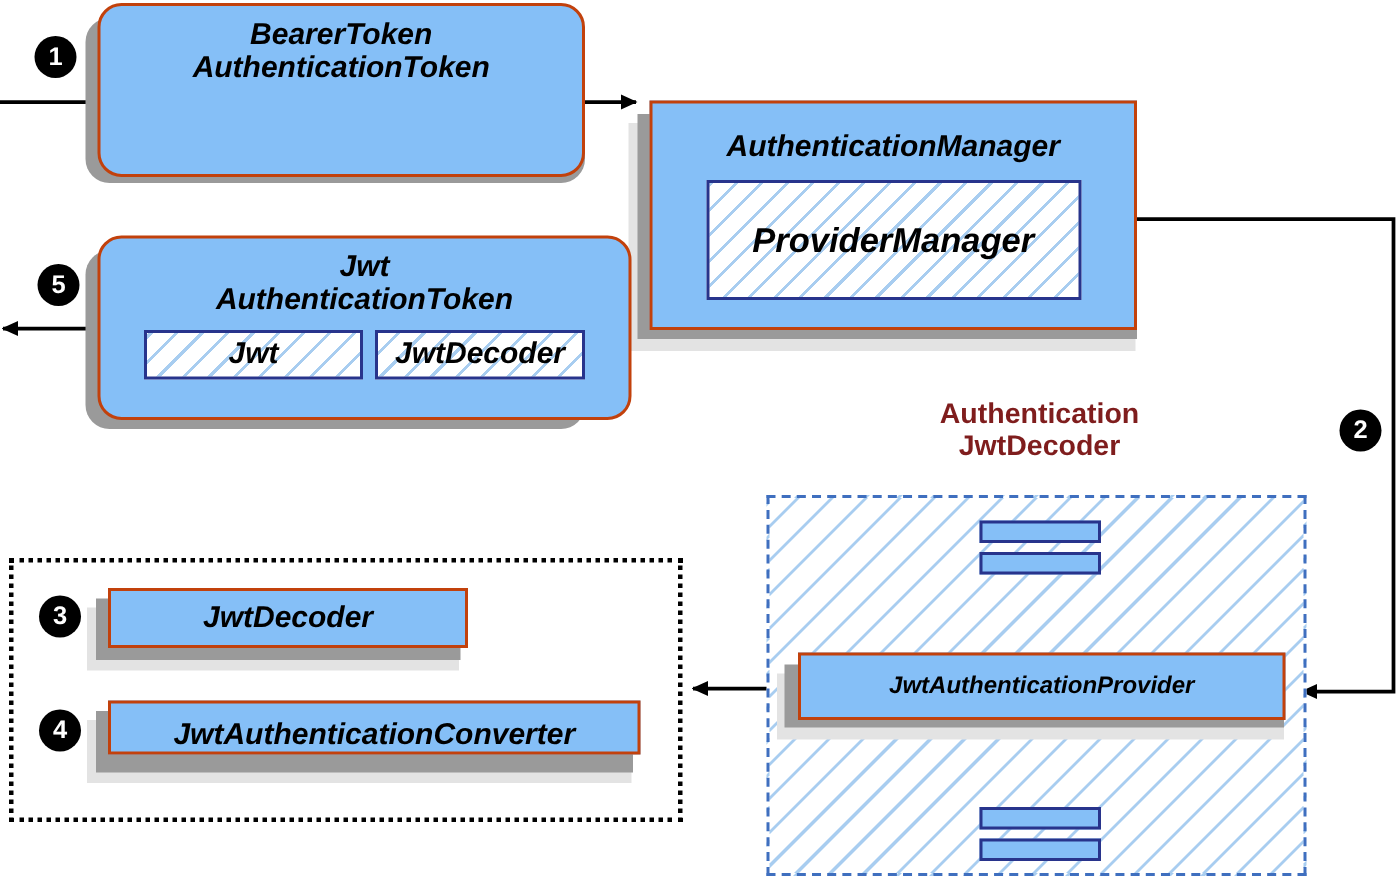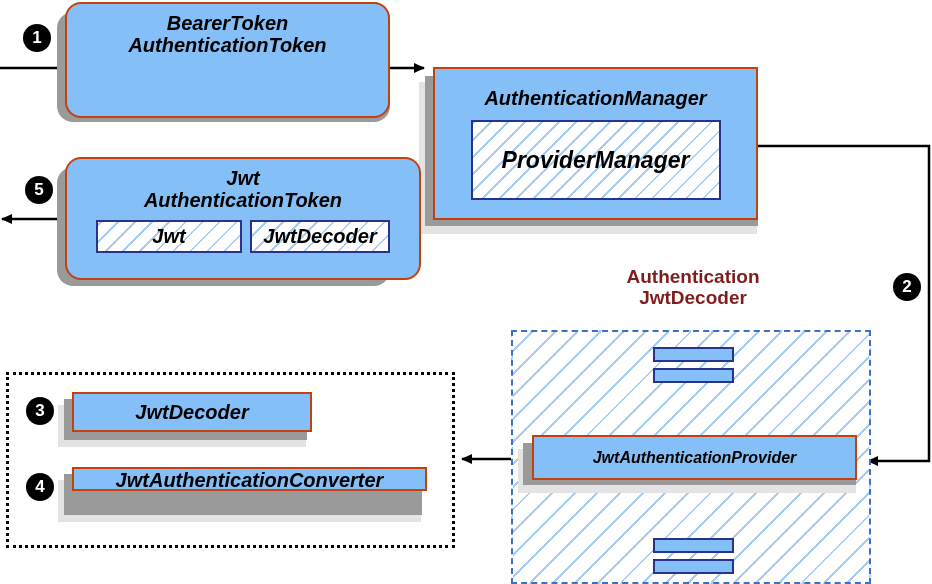--- a/index.html
+++ b/index.html
@@ -227,21 +227,21 @@
   <div class="dotted-box" style="left:6px;top:372px;width:449px;height:176px;"></div>
 
   <div class="shadow-light" style="left:58px;top:405px;width:248px;height:42px;"></div>
   <div class="shadow-dark" style="left:64px;top:399px;width:243px;height:41px;"></div>
   <div class="node" style="left:72px;top:392px;width:240px;height:40px;justify-content:center;">
     <div class="title" style="font-size:20px;">JwtDecoder</div>
   </div>
 
   <div class="shadow-light" style="left:58px;top:480px;width:363px;height:42px;"></div>
   <div class="shadow-dark" style="left:64px;top:474px;width:358px;height:41px;"></div>
-  <div class="node" style="left:72px;top:467px;width:355px;height:24px;justify-content:flex-start;">
+  <div class="node" style="left:72px;top:467px;width:355px;height:36px;justify-content:flex-end;">
     <div class="title" style="font-size:20px;">JwtAuthenticationConverter</div>
   </div>
 
   <div class="bullet" style="left:24px;top:25px;">1</div>
   <div class="bullet" style="left:26px;top:177px;">5</div>
   <div class="bullet" style="left:894px;top:274px;">2</div>
   <div class="bullet" style="left:27px;top:398px;">3</div>
   <div class="bullet" style="left:27px;top:474px;">4</div>
 
 </div>

